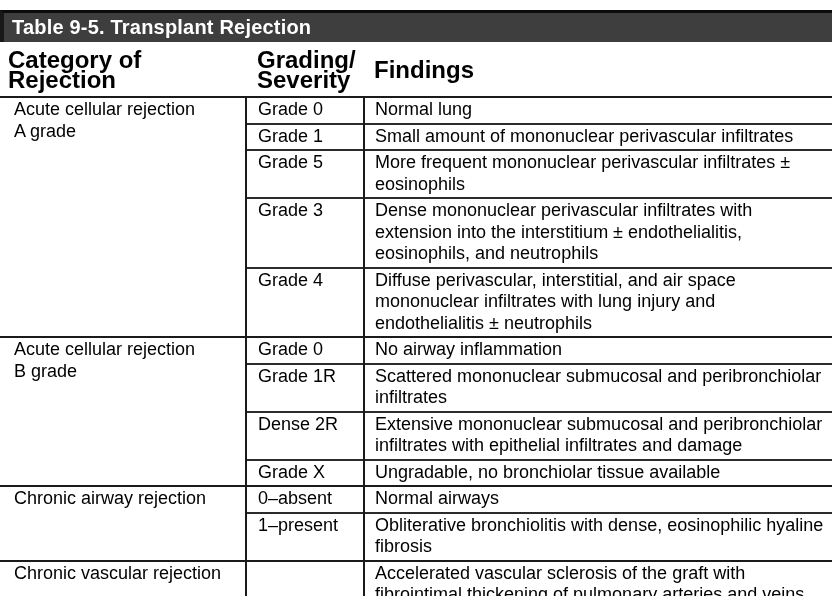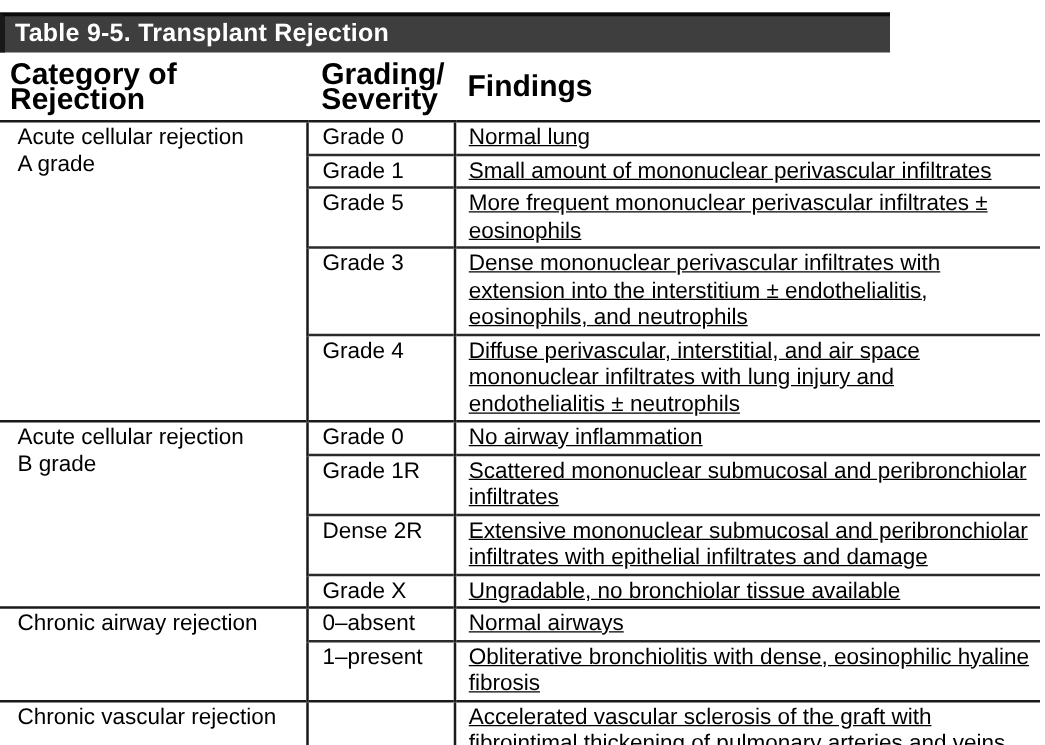--- a/index.html
+++ b/index.html
@@ -12,21 +12,21 @@
     font-family: "Liberation Sans", "DejaVu Sans", sans-serif;
     color: #000000;
   }
   .page {
     width: 832px;
     margin-top: 10px;
   }
   
   .title-bar {
     box-sizing: border-box;
-    width: 712px;
+    width: 832px;
     height: 32px;
     background: #3e3e3e;
     border-top: 3px solid #0b0b0b;
     border-left: 4px solid #181818;
     display: flex;
     align-items: center;
     padding-left: 8px;
   }
   .title-bar span {
     color: #ffffff;
@@ -68,21 +68,21 @@
   }
   td.cat {
     padding-left: 14px;
     white-space: pre-line;
   }
   td.grade {
     border-left: 2px solid #1a1a1a;
     border-right: 2px solid #1a1a1a;
     padding-left: 11px;
   }
-  td.find { padding-left: 10px; text-decoration: underline; }
+  td.find { padding-left: 10px; }
 
   
   tr.row-cont td { border-top: 2px solid #2b2b2b; }
   
   tr.section-start td { border-top: 2px solid #1a1a1a; }
   
   tbody tr:last-child td { border-bottom: 3px solid #a21caf; }
 </style>
 </head>
 <body>

